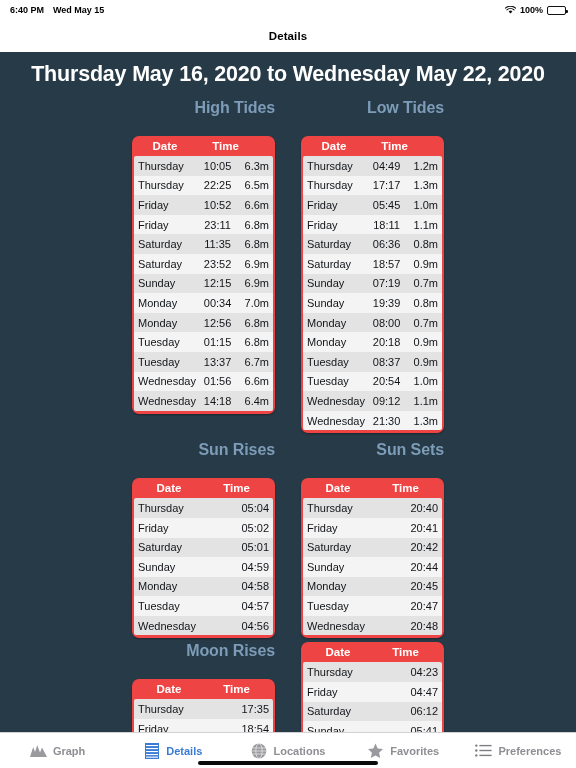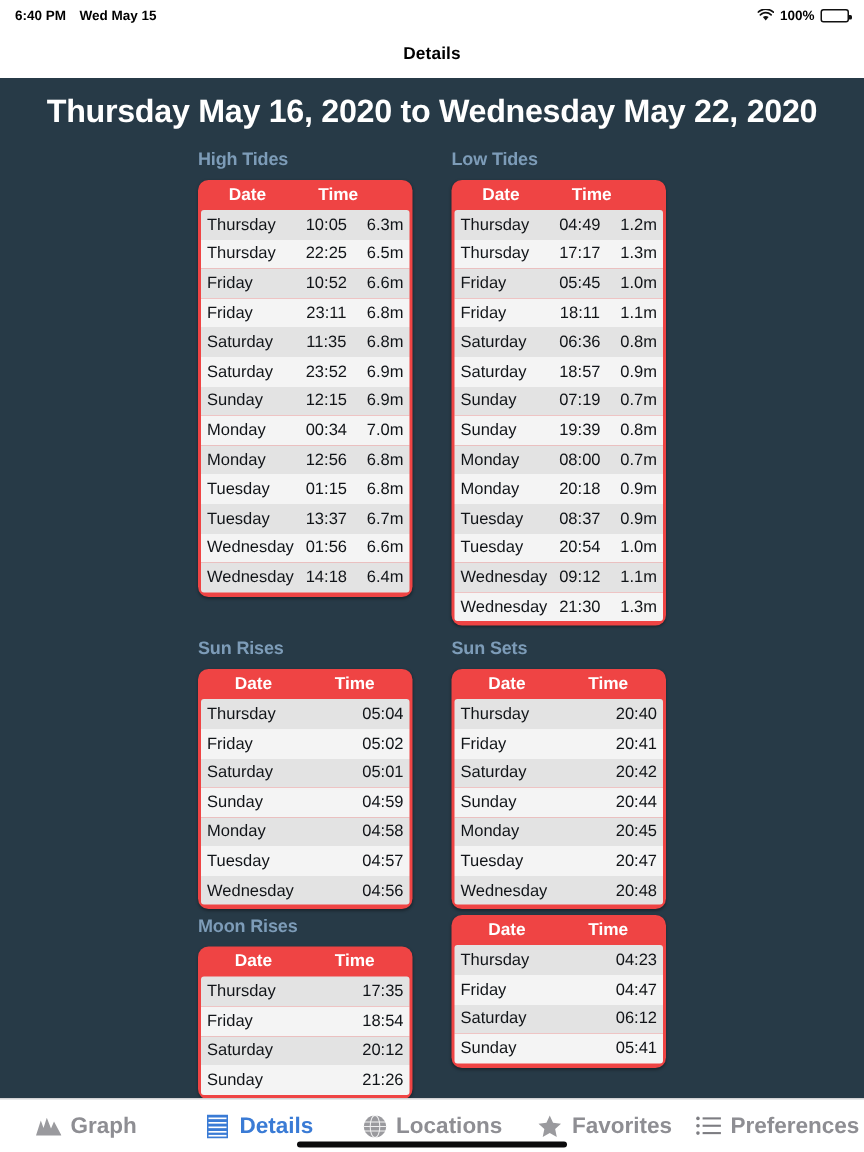--- a/index.html
+++ b/index.html
@@ -68,25 +68,25 @@
   }
 
   .grid-row {
     display: flex;
     justify-content: center;
     gap: 26px;
     margin-bottom: 2px;
   }
   .panel { width: 143px; }
   .panel-title {
-    text-align: left;
+    text-align: right;
     color: #7d9cb8;
-    font-size: 12px;
+    font-size: 16px;
     font-weight: 700;
-    padding-bottom: 7px;
+    padding-bottom: 19px;
     letter-spacing: -.1px;
   }
   .table-card {
     background: #ef4444;
     border-radius: 7px;
     padding: 2px 2px 3px 2px;
     box-shadow: 0 1px 2px rgba(0,0,0,.35);
   }
   .thead {
     display: flex;
@@ -128,21 +128,21 @@
     height: 36px;
     background: #ffffff;
     border-top: 1px solid #d2d2d4;
     display: flex; align-items: center;
     position: relative;
   }
   .tab {
     flex: 1 1 0;
     display: flex; align-items: center; justify-content: center;
     gap: 6px;
-    font-size: 15px; font-weight: 600;
+    font-size: 11px; font-weight: 600;
     color: #8e8e93;
     height: 100%;
   }
   .tab.active { color: #3a7bd5; }
   .tab .ticon { display: flex; align-items: center; justify-content: center; width: 17px; height: 17px; }
   .home-indicator {
     position: absolute;
     bottom: 3px; left: 50%; transform: translateX(-50%);
     width: 180px; height: 4px; border-radius: 2px;
     background: #0b0b0c;

